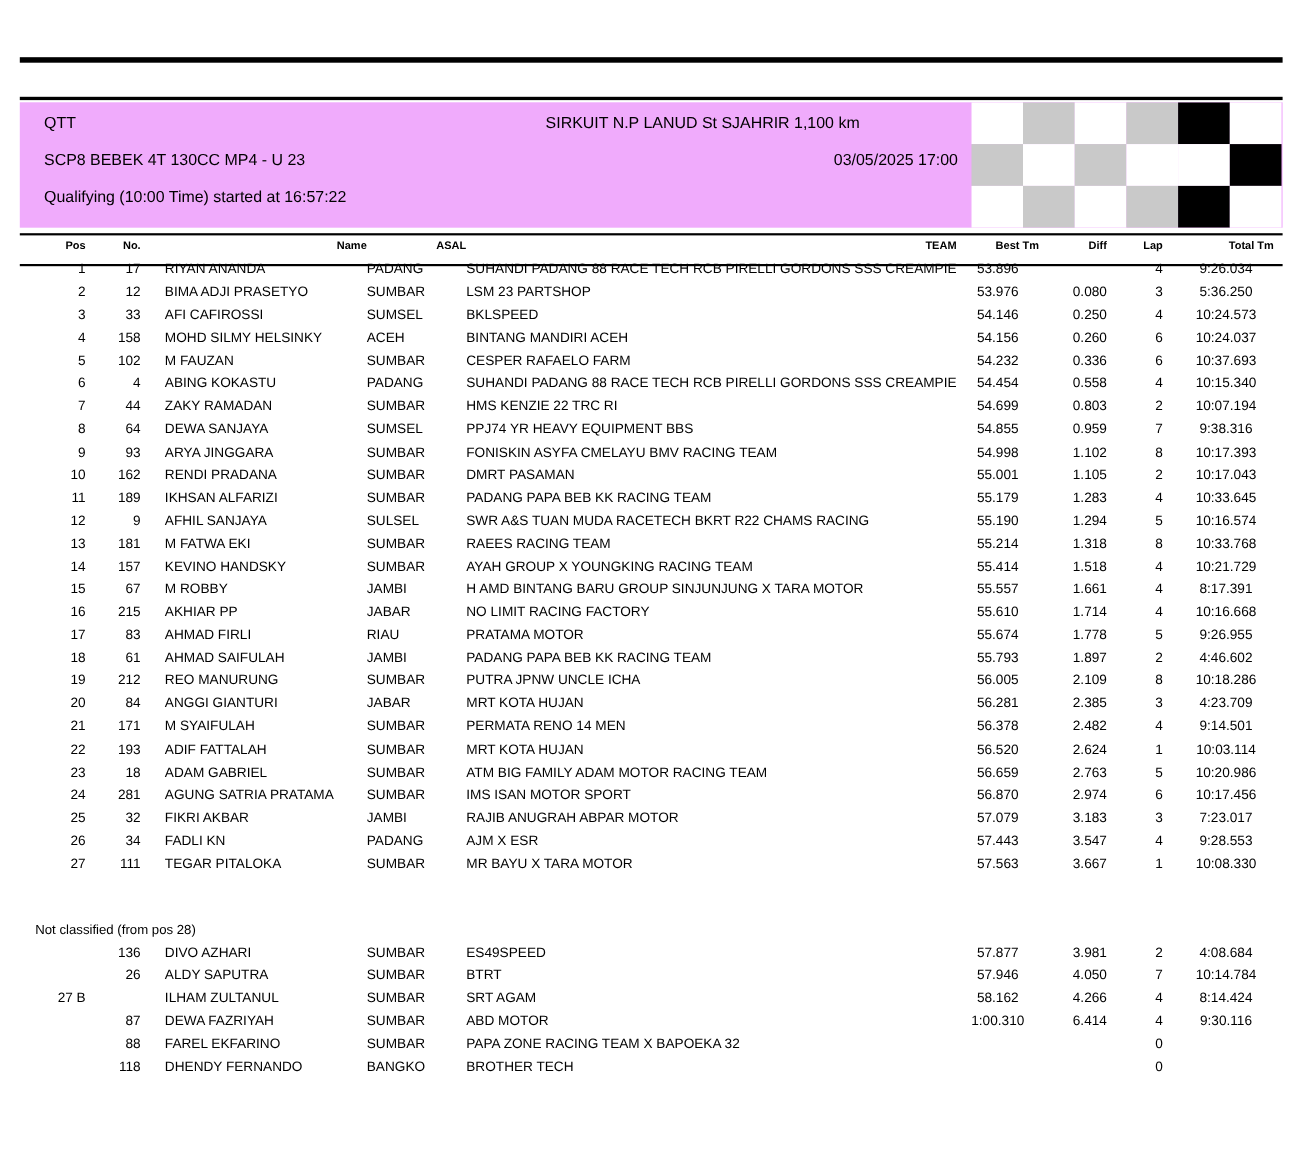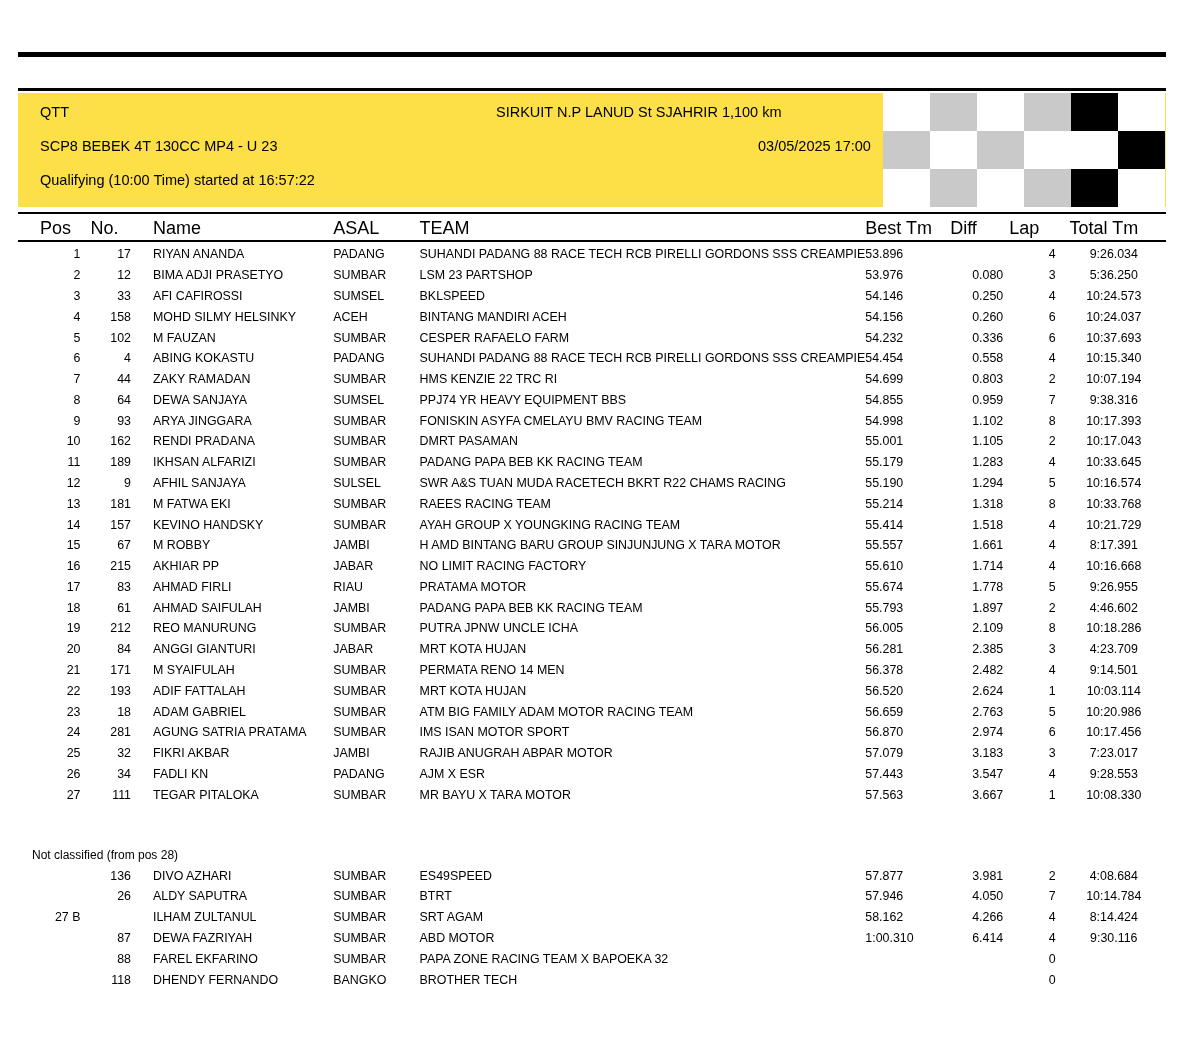--- a/index.html
+++ b/index.html
@@ -51,21 +51,21 @@
     position: absolute;
     left: 18px; top: 88px;
     width: 1148px; height: 3px;
     background: #000;
   }
   
   .info-band {
     position: absolute;
     left: 18px; top: 93px;
     width: 1148px; height: 114px;
-    background: #fde047;
+    background: #f0abfc;
   }
   .info-line {
     position: absolute;
     font-size: 14.5px;
     white-space: nowrap;
   }
   .info-qtt   { left: 22px;  top: 11px; }
   .info-class { left: 22px;  top: 45px; }
   .info-start { left: 22px;  top: 79px; }
   .info-circuit { left: 478px; top: 11px; }
@@ -96,37 +96,37 @@
     width: 1148px; height: 2px; background: #000;
   }
   table.results {
     position: absolute;
     left: 0; top: 2px;
     width: 1148px;
     border-collapse: collapse;
     font-size: 12.4px;
   }
   table.results th {
-    font-size: 18px;
-    font-weight: normal;
+    font-size: 10px;
+    font-weight: bold;
     padding: 4px 0 5px 0;
-    text-align: left;
+    text-align: right;
     white-space: nowrap;
   }
   table.results td {
     padding: 3.4px 0;
     white-space: nowrap;
     vertical-align: top;
   }
   .c-pos   { width: 46px;  text-align: right; padding-right: 10px !important; }
   .c-no    { width: 48px;  text-align: right; padding-right: 14px !important; }
   .c-name  { width: 196px; padding-left: 8px !important; }
   .c-asal  { width: 106px; }
   .c-team  { width: 430px; }
-  .c-best  { width: 86px;  text-align: left; padding-right: 6px !important; }
+  .c-best  { width: 86px;  text-align: center; padding-right: 6px !important; }
   .c-diff  { width: 66px;  text-align: right; padding-right: 6px !important; }
   .c-lap   { width: 56px;  text-align: right; padding-right: 14px !important; }
   .c-total { width: 100px; text-align: center; padding-right: 8px !important; }
 
   th.c-pos  { text-align: left; padding-left: 22px !important; }
   th.c-no   { text-align: left; padding-left: 0px !important; }
   th.c-best { text-align: right; }
   th.c-diff { text-align: right; }
   th.c-lap  { text-align: right; }
   th.c-total{ text-align: right; margin-left: 45px; }

